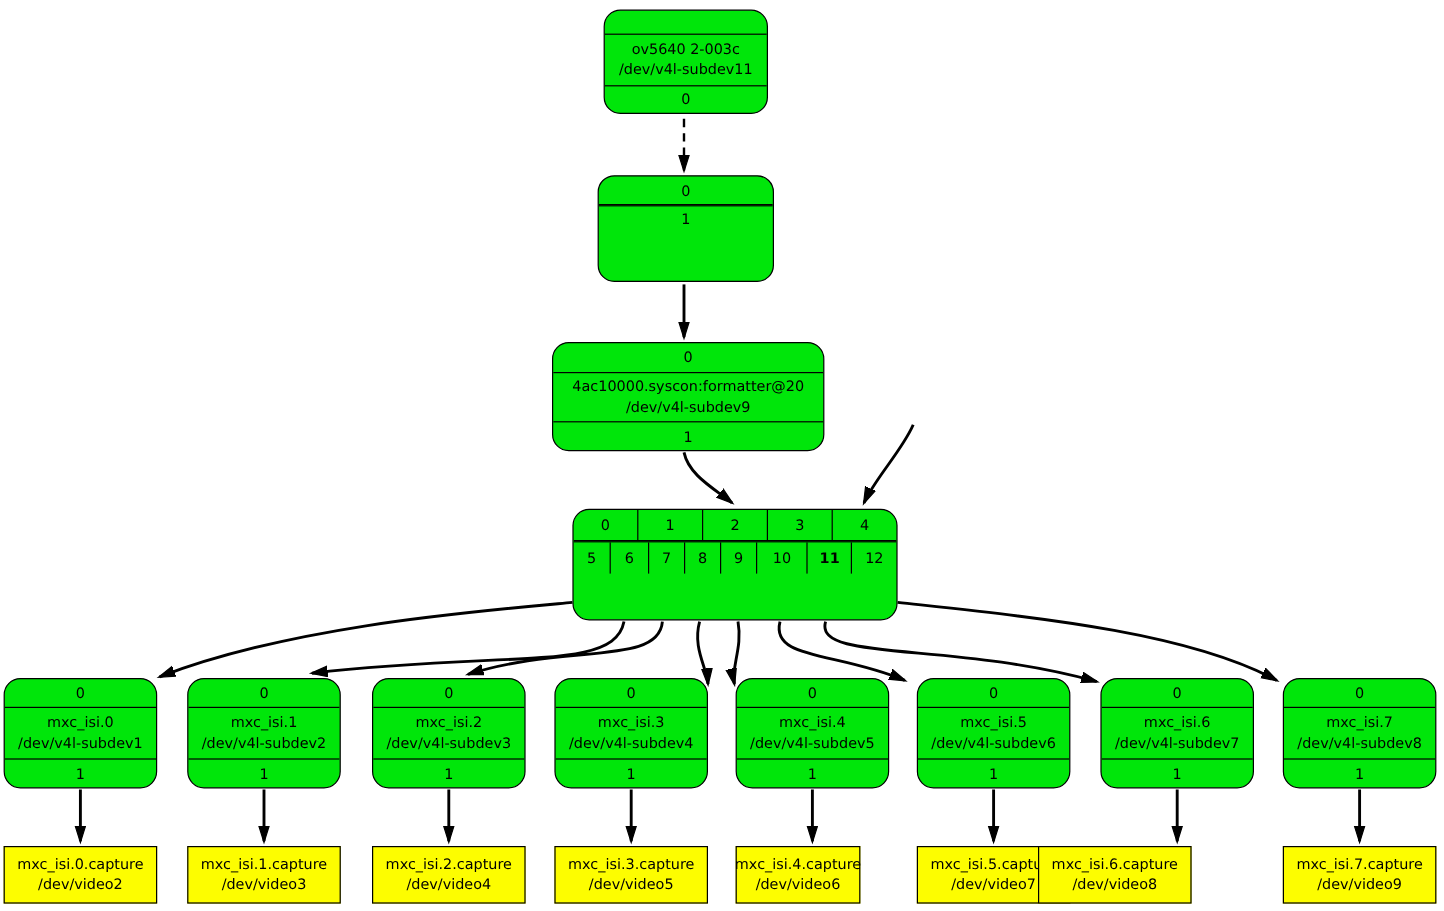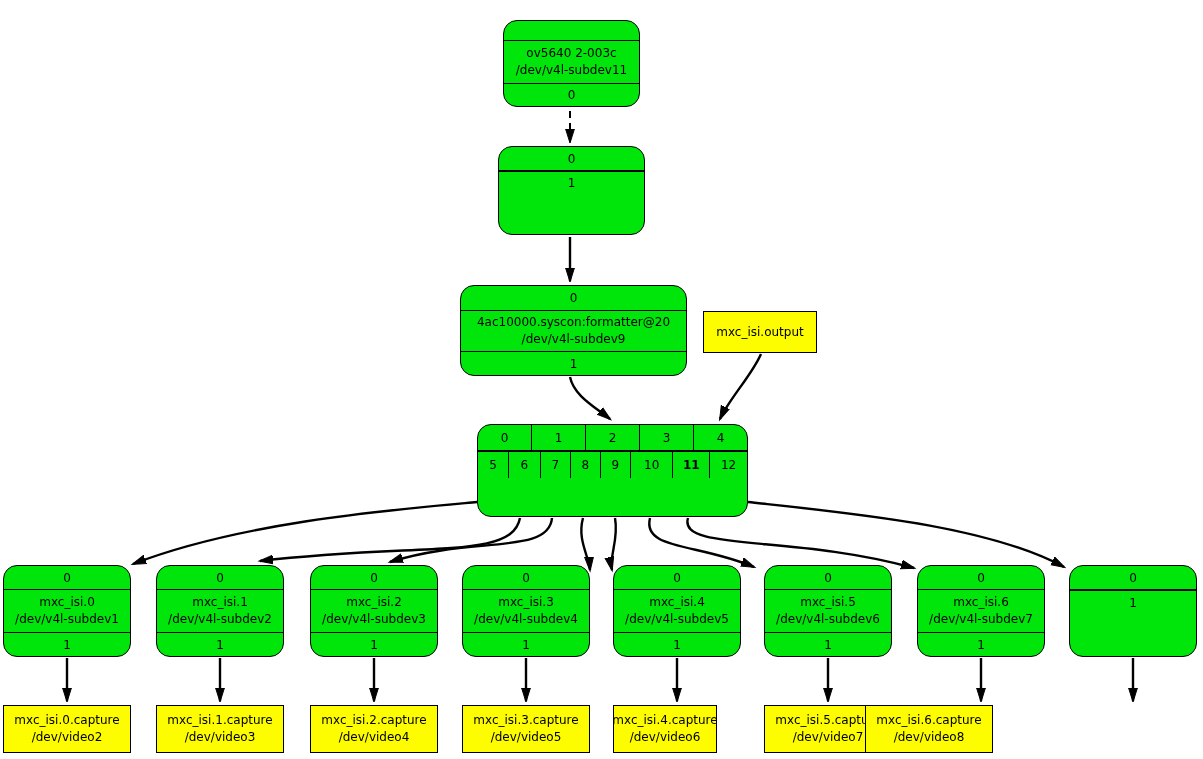--- a/index.html
+++ b/index.html
@@ -54,21 +54,21 @@
       <path d="M220,658 L220,701" marker-end="url(#ah)"></path>
       <path d="M374,658 L374,701" marker-end="url(#ah)"></path>
       <path d="M526,658 L526,701" marker-end="url(#ah)"></path>
       <path d="M677,658 L677,701" marker-end="url(#ah)"></path>
       <path d="M828,658 L828,701" marker-end="url(#ah)"></path>
       <path d="M981,658 L981,701" marker-end="url(#ah)"></path>
       <path d="M1133,658 L1133,701" marker-end="url(#ah)"></path>
     </g>
   </svg>
 
-  <div class="gnode" style="left:503px;top:20px;width:137px;height:87px;">
+  <div class="gnode" style="left:503px;top:8px;width:137px;height:87px;">
     <div class="pads top" style="height:19px;"></div>
     <div class="lbl">
       <div>ov5640 2-003c</div>
       <div>/dev/v4l-subdev11</div>
     </div>
     <div class="pads bot" style="height:22px;">
       <div class="pad">0</div>
     </div>
   </div>
 
@@ -87,23 +87,20 @@
     </div>
     <div class="lbl">
       <div>4ac10000.syscon:formatter@20</div>
       <div>/dev/v4l-subdev9</div>
     </div>
     <div class="pads bot" style="height:23px;">
       <div class="pad">1</div>
     </div>
   </div>
 
-  <div class="ynode" style="left:703px;top:311px;width:114px;height:42px;">
-    <div>mxc_isi.output</div>
-  </div>
 
   <div class="gnode" style="left:477px;top:424px;width:271px;height:93px;">
     <div class="pads top" style="height:25px;">
       <div class="pad">0</div>
       <div class="pad">1</div>
       <div class="pad">2</div>
       <div class="pad">3</div>
       <div class="pad">4</div>
     </div>
     <div class="pads bot" style="height:26px;">
@@ -206,20 +203,24 @@
       </div>
     <div class="pads bot" style="height:23px;">
       <div class="pad">1</div>
       </div>
   </div>
 
   <div class="gnode" style="left:1069px;top:565px;width:128px;height:92px;">
     <div class="pads top" style="height:23px;">
       <div class="pad">0</div>
       </div>
+    <div class="lbl">
+      <div>mxc_isi.7</div>
+      <div>/dev/v4l-subdev8</div>
+      </div>
     <div class="pads bot" style="height:23px;">
       <div class="pad">1</div>
       </div>
   </div>
 
   <div class="ynode" style="left:3px;top:705px;width:128px;height:48px;">
     <div>mxc_isi.0.capture</div>
     <div>/dev/video2</div>
   </div>
   <div class="ynode" style="left:156px;top:705px;width:128px;height:48px;align-items:center;">
@@ -239,14 +240,18 @@
     <div>/dev/video6</div>
   </div>
   <div class="ynode" style="left:764px;top:705px;width:128px;height:48px;">
     <div>mxc_isi.5.capture</div>
     <div>/dev/video7</div>
   </div>
   <div class="ynode" style="left:865px;top:705px;width:128px;height:48px;">
     <div>mxc_isi.6.capture</div>
     <div>/dev/video8</div>
   </div>
+  <div class="ynode" style="left:1069px;top:705px;width:128px;height:48px;">
+    <div>mxc_isi.7.capture</div>
+    <div>/dev/video9</div>
+  </div>
 
 </div>
 
 </body></html>

